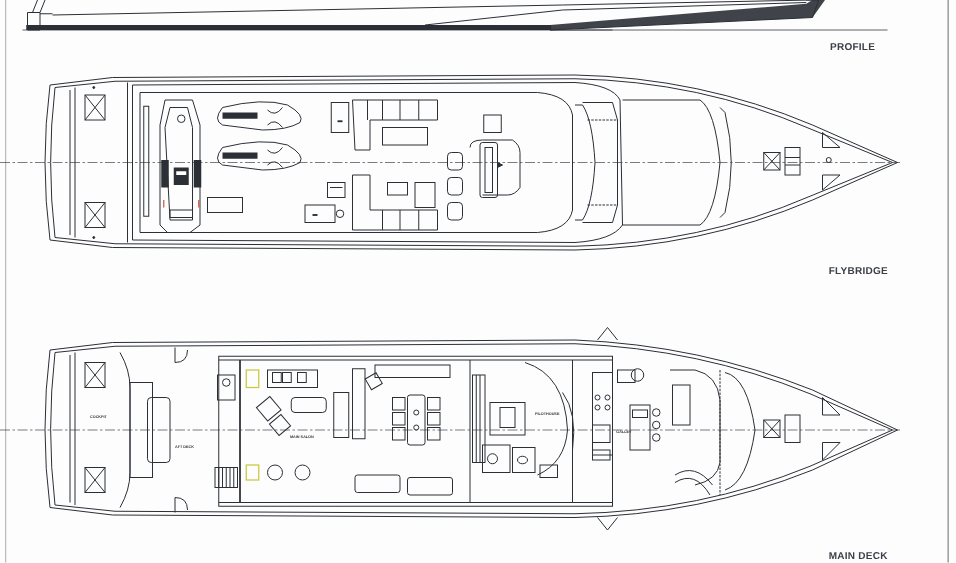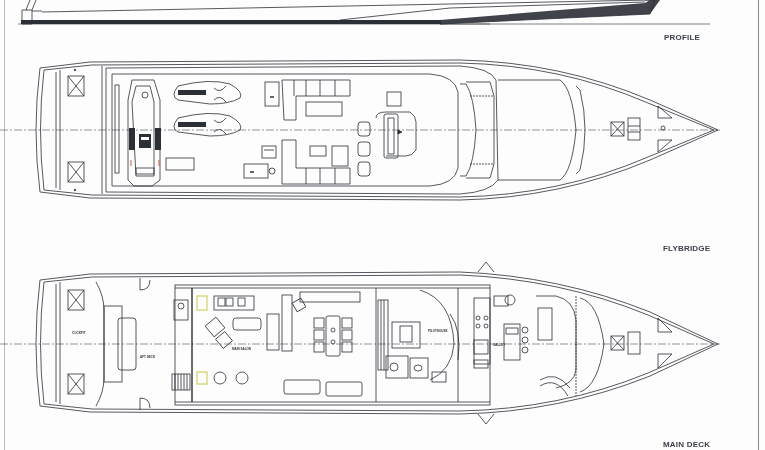--- a/index.html
+++ b/index.html
@@ -268,15 +268,15 @@
     <g>
       <text class="tiny" x="72" y="334">COCKPIT</text>
       <text class="tiny" x="140" y="358">AFT DECK</text>
       <text class="tiny" x="232" y="350">MAIN SALON</text>
       <text class="tiny" x="428" y="332">PILOTHOUSE</text>
       <text class="tiny" x="493" y="346">GALLEY</text>
     </g>
   </svg>
 
   <div class="label" style="left:664px; top:33px;">PROFILE</div>
-  <div class="label" style="left:663px; top:212px;margin-top:32px;">FLYBRIDGE</div>
+  <div class="label" style="left:663px; top:212px;">FLYBRIDGE</div>
   <div class="label" style="left:663px; top:416px;margin-top:24px;">MAIN DECK</div>
 </div>
 
 </body></html>

